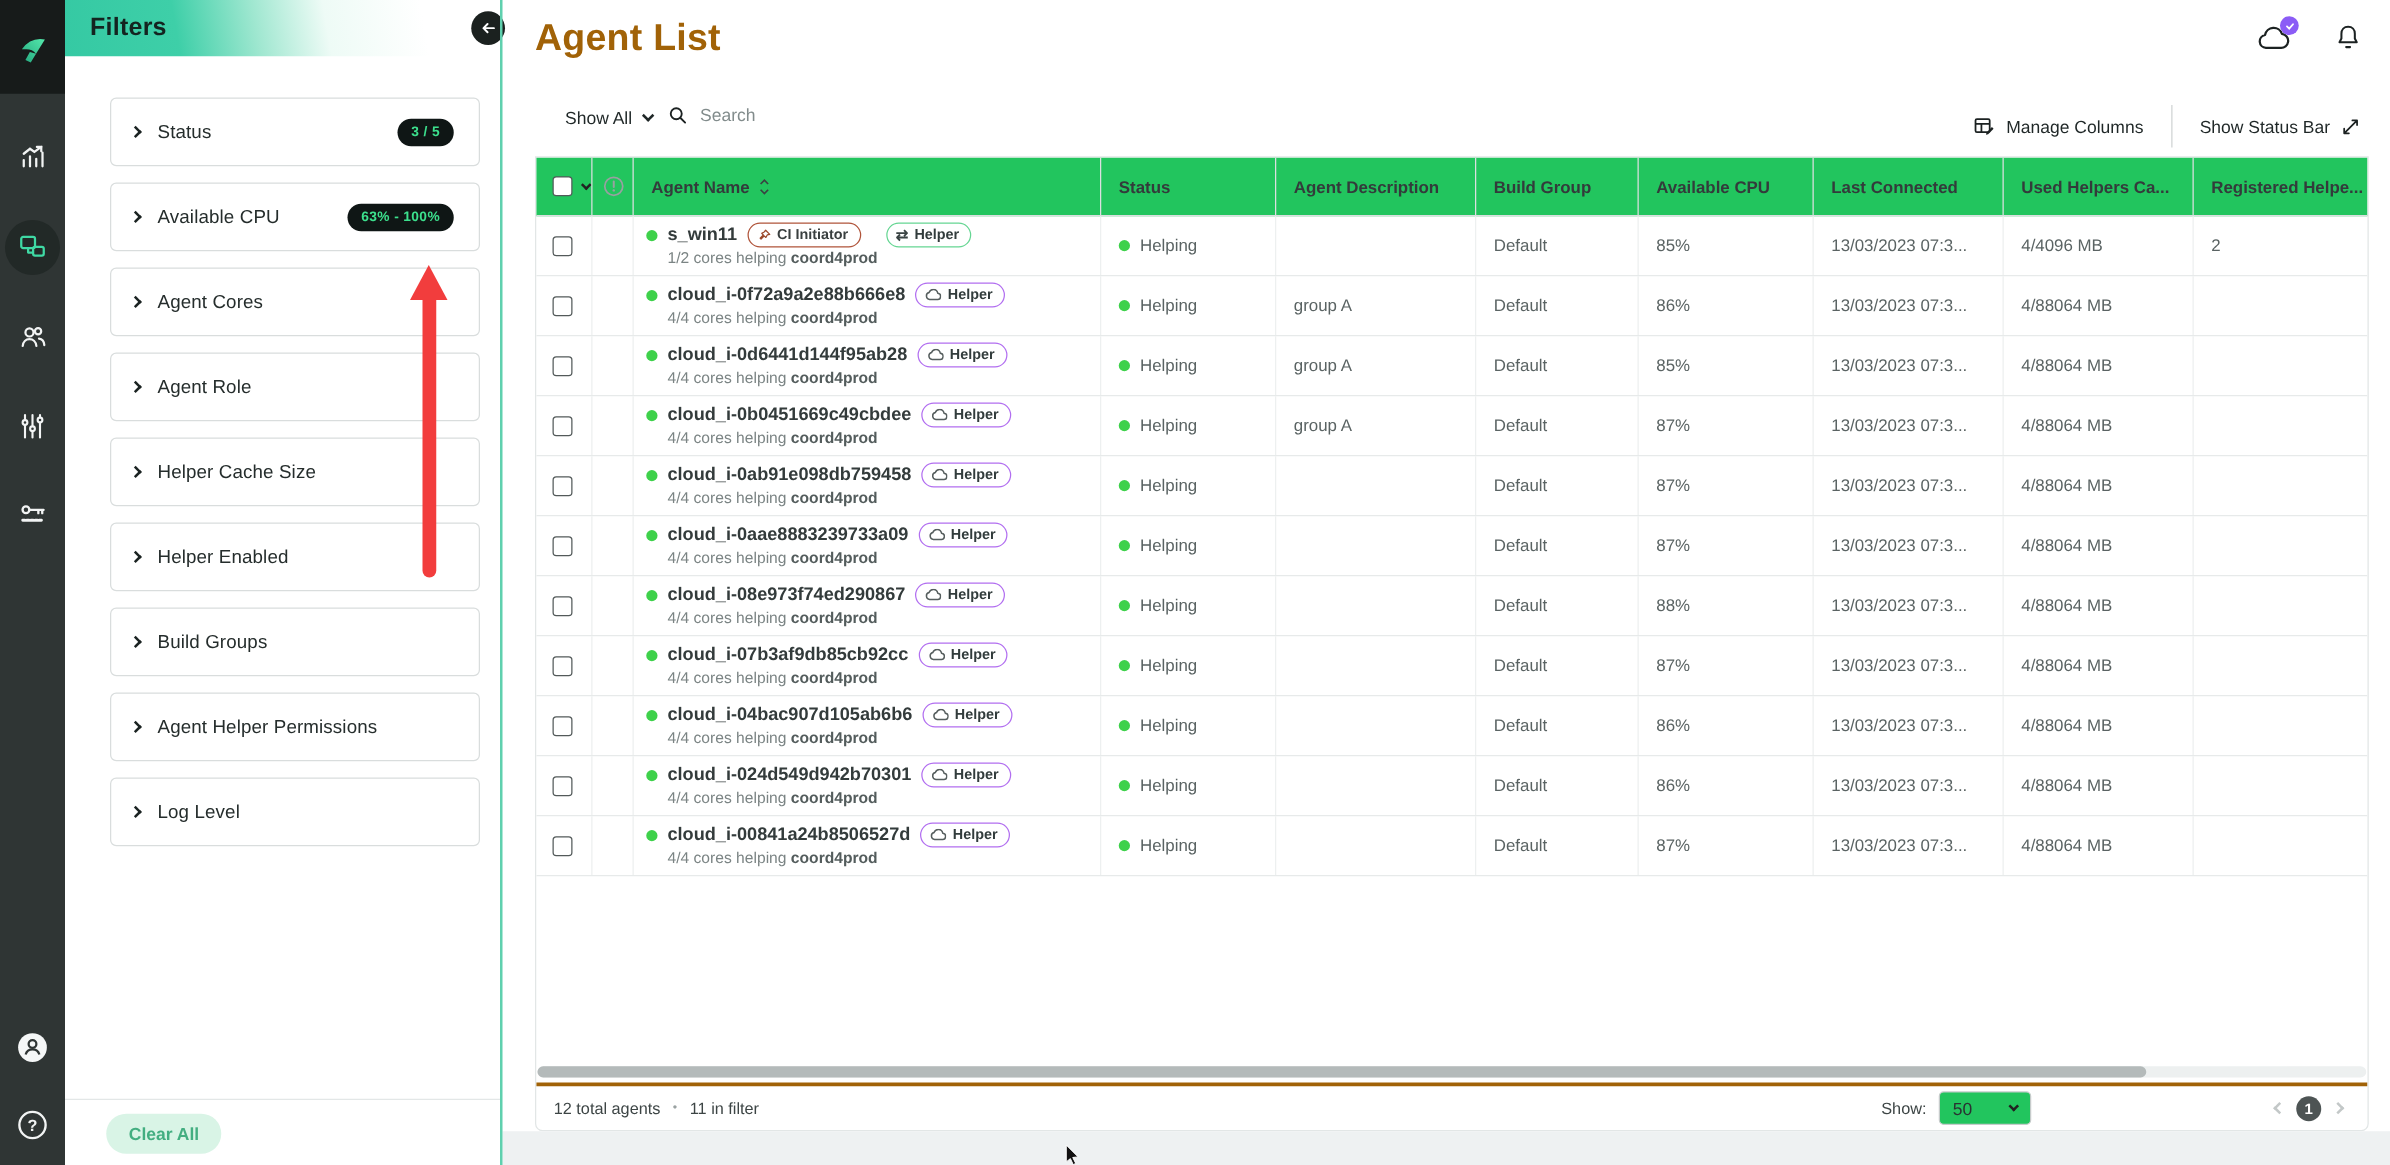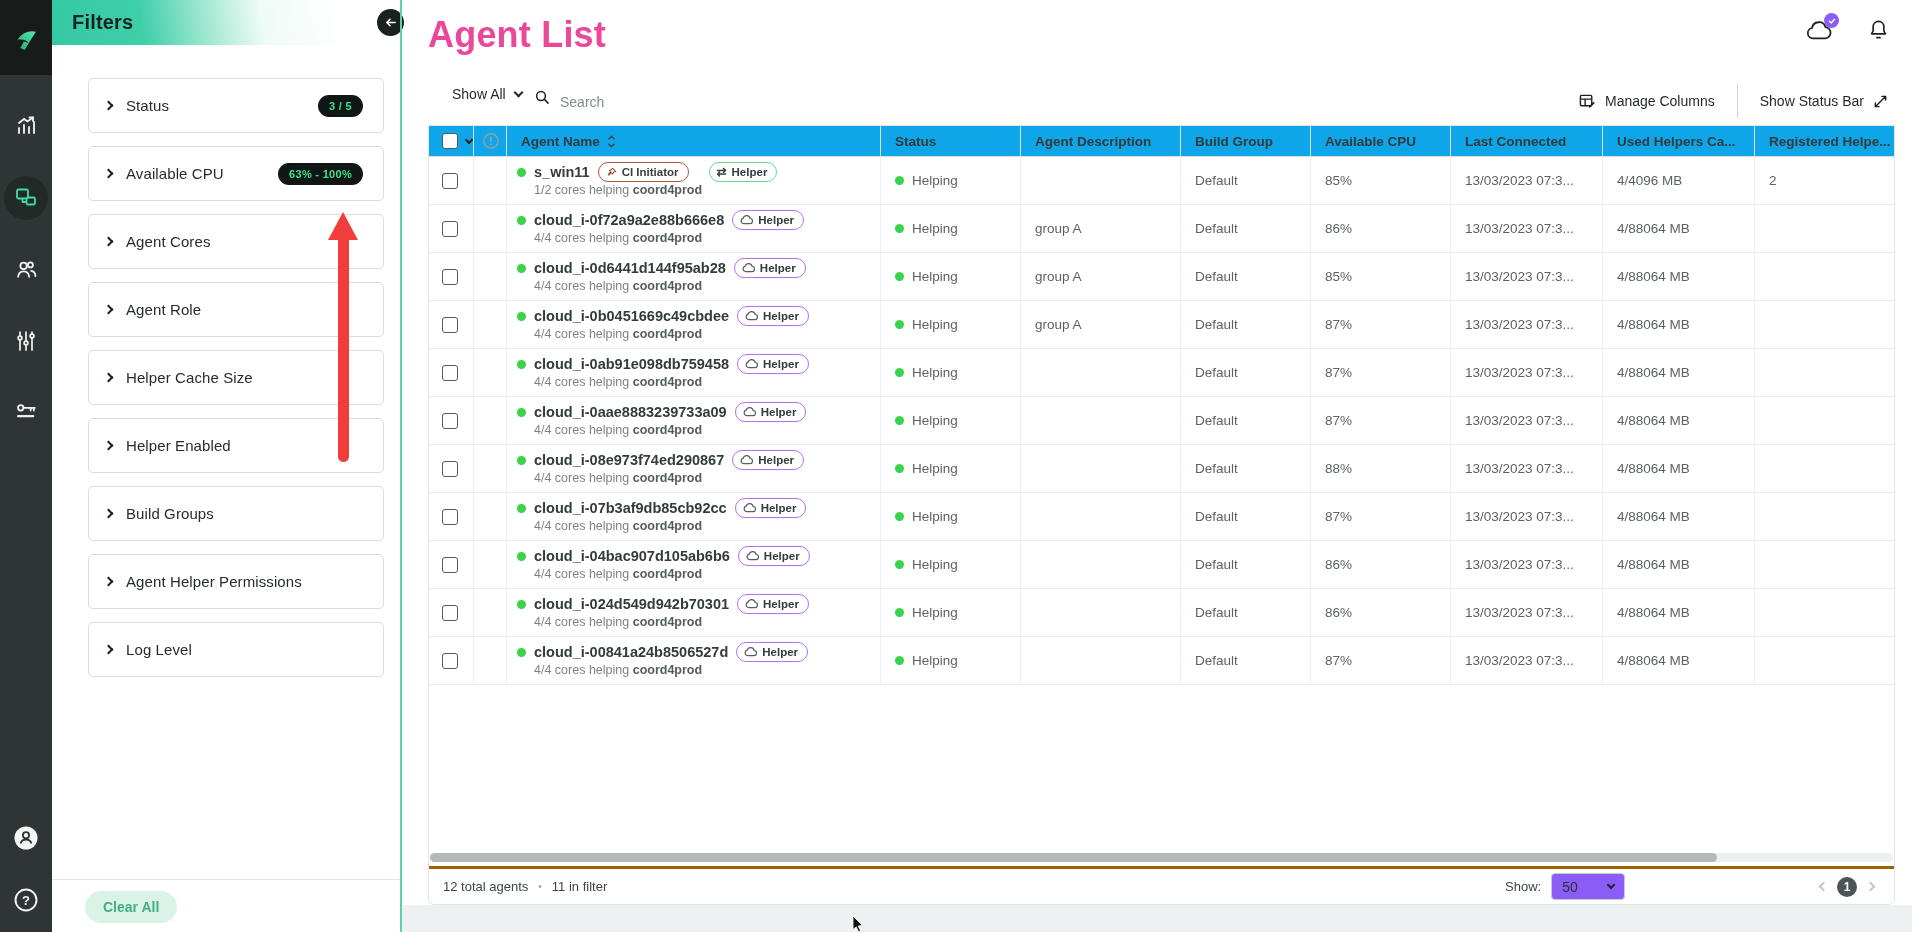--- a/index.html
+++ b/index.html
@@ -30,39 +30,39 @@
   }
   .f-label { font-size:15px; color:#252d2c; margin-left:14px; font-weight:400; letter-spacing:.1px; }
   .f-badge { margin-left:auto; background:#0f1615; color:#3ce08d; font-size:11px; font-weight:700; padding:5px 11px; border-radius:11px; letter-spacing:.3px; white-space:nowrap; }
   .chev { display:inline-block; width:7px; height:7px; border-right:2.2px solid currentColor; border-bottom:2.2px solid currentColor; }
   .chev-right { transform:rotate(-45deg); }
   .chev-down  { transform:rotate(45deg); margin-top:-3px; }
   .filters-foot { position:absolute; left:0; bottom:0; width:100%; height:53px; border-top:1px solid #e3e7e7; }
   .clear-all { position:absolute; left:33px; top:11px; height:32px; padding:0 18px; border:none; border-radius:16px; background:#d9f4e6; color:#43ae81; font-size:14px; font-weight:700; cursor:pointer; font-family:inherit; }
   .teal-divider { position:absolute; left:400px; top:0; width:2px; height:932px; background:#5fd0ae; z-index:6; }
   
-  .page-title { position:absolute; left:428px; top:14px; font-size:36px; font-weight:800; color:#ec4899; letter-spacing:.2px; }
+  .page-title { position:absolute; left:428px; top:14px; font-size:30px; font-weight:800; color:#a16207; letter-spacing:.2px; }
   .showall { position:absolute; left:452px; top:86px; display:flex; align-items:center; gap:9px; font-size:14px; color:#1f2727; cursor:pointer; }
   .searchbox { position:absolute; left:534px; top:84px; display:flex; align-items:center; gap:10px; cursor:text; }
-  .search-ph { font-size:14px; color:#828c8c;margin-top:10px; }
+  .search-ph { font-size:14px; color:#828c8c; }
   .top-icons { position:absolute; right:22px; top:18px; display:flex; align-items:center; gap:32px; }
   .cloud-wrap { position:relative; cursor:pointer; }
   .cloud-badge { position:absolute; right:-4px; top:-5px; width:15px; height:15px; border-radius:50%; background:#8b5cf6; display:flex; align-items:center; justify-content:center; }
   .bell-wrap { cursor:pointer; }
   .table-tools { position:absolute; top:84px; right:24px; display:flex; align-items:center; }
   .tool { display:flex; align-items:center; gap:9px; font-size:14px; color:#1f2727; cursor:pointer; white-space:nowrap; }
   .tool-sep { width:1px; height:34px; background:#cfd4d4; margin:0 22px; }
   
   .card {
     position:absolute; left:428px; top:125px; width:1467px; height:780px;
     border:1px solid #e2e6e6; border-radius:0 0 6px 6px; background:#fff;
     display:flex; flex-direction:column; overflow:hidden;
   }
   .tgrid { display:grid; grid-template-columns:45px 33px 374px 140px 160px 130px 140px 152px 152px 1fr; }
-  .thead { background:#0ea5e9; height:31px; border-bottom:1px solid #dadedf; flex:0 0 auto; }
+  .thead { background:#22c55e; height:47px; border-bottom:1px solid #dadedf; flex:0 0 auto; }
   .th { display:flex; align-items:center; border-right:1px solid #dcdfe0; padding-left:14px; font-size:13.5px; font-weight:700; color:#333b3b; overflow:hidden; white-space:nowrap; }
   .th:last-child { border-right:none; }
   .tr { height:48px; border-bottom:1px solid #e7eaea; flex:0 0 auto; }
   .td { display:flex; align-items:center; border-right:1px solid #edf0f0; padding-left:14px; font-size:13.5px; color:#5a6363; overflow:hidden; white-space:nowrap; }
   .td:last-child { border-right:none; }
   .cb { width:16px; height:16px; border:1.6px solid #535a5a; border-radius:3px; background:#fff; cursor:pointer; flex:0 0 auto; }
   .td-check, .th-check { justify-content:flex-start; padding-left:13px; gap:8px; }
   .dot { width:9px; height:9px; border-radius:50%; background:#3ed14b; flex:0 0 auto; }
   .name-cell { flex-direction:column; align-items:flex-start; justify-content:center; padding-left:10px; line-height:1.25; }
   .name-line { display:flex; align-items:center; gap:8px;text-align:center; }
@@ -78,21 +78,21 @@
   .status-cell { gap:8px; }
   .card-spacer { flex:1 1 auto; }
   
   .hscroll { flex:0 0 auto; height:16px; padding:3px 1px; cursor:pointer; }
   .hscroll-track { position:relative; height:9px; border-radius:5px; background:#edf0f0; }
   .hscroll-thumb { position:absolute; left:0; top:0; height:9px; width:88%; border-radius:5px; background:#b4baba; }
   .tfoot { flex:0 0 auto; height:38px; border-top:3px solid #a16207; position:relative; display:flex; align-items:center; font-size:13px; color:#3d4545; }
   .tfoot-left { display:flex; align-items:center; gap:10px; margin-left:14px; }
   .foot-dot { color:#9aa2a2; font-size:10px; }
   .show-group { position:absolute; left:1076px; display:flex; align-items:center; gap:10px; }
-  .size-select { display:flex; align-items:center; justify-content:space-between; width:74px; height:27px; border:1px solid #c6cbcb; border-radius:4px; padding:0 10px; font-size:14px; color:#2a3232; cursor:pointer; background:#8b5cf6; }
+  .size-select { display:flex; align-items:center; justify-content:space-between; width:74px; height:27px; border:1px solid #c6cbcb; border-radius:4px; padding:0 10px; font-size:14px; color:#2a3232; cursor:pointer; background:#22c55e; }
   .pagination { position:absolute; right:20px; display:flex; align-items:center; gap:10px; }
   .pg-chev { color:#c3c8c8; cursor:pointer; display:inline-flex; }
   .pg-num { width:20px; height:20px; border-radius:50%; background:#4d5454; color:#fff; font-size:12px; font-weight:700; display:flex; align-items:center; justify-content:center; cursor:pointer; }
   .below-strip { position:absolute; left:402px; top:905px; width:1510px; height:27px; background:#eef1f2; }
   
   .anno-arrow { position:absolute; left:328px; top:212px; width:30px; height:250px; z-index:9; pointer-events:none; }
   .anno-head { width:0; height:0; border-left:15px solid transparent; border-right:15px solid transparent; border-bottom:28px solid #f23d3d; }
   .anno-shaft { width:11px; height:222px; background:#f23d3d; margin-left:9.5px; border-radius:0 0 6px 6px; }
   .cursor { position:absolute; left:852px; top:915px; z-index:10; pointer-events:none; }
   .sort-ic { margin-left:7px; display:inline-flex; }

